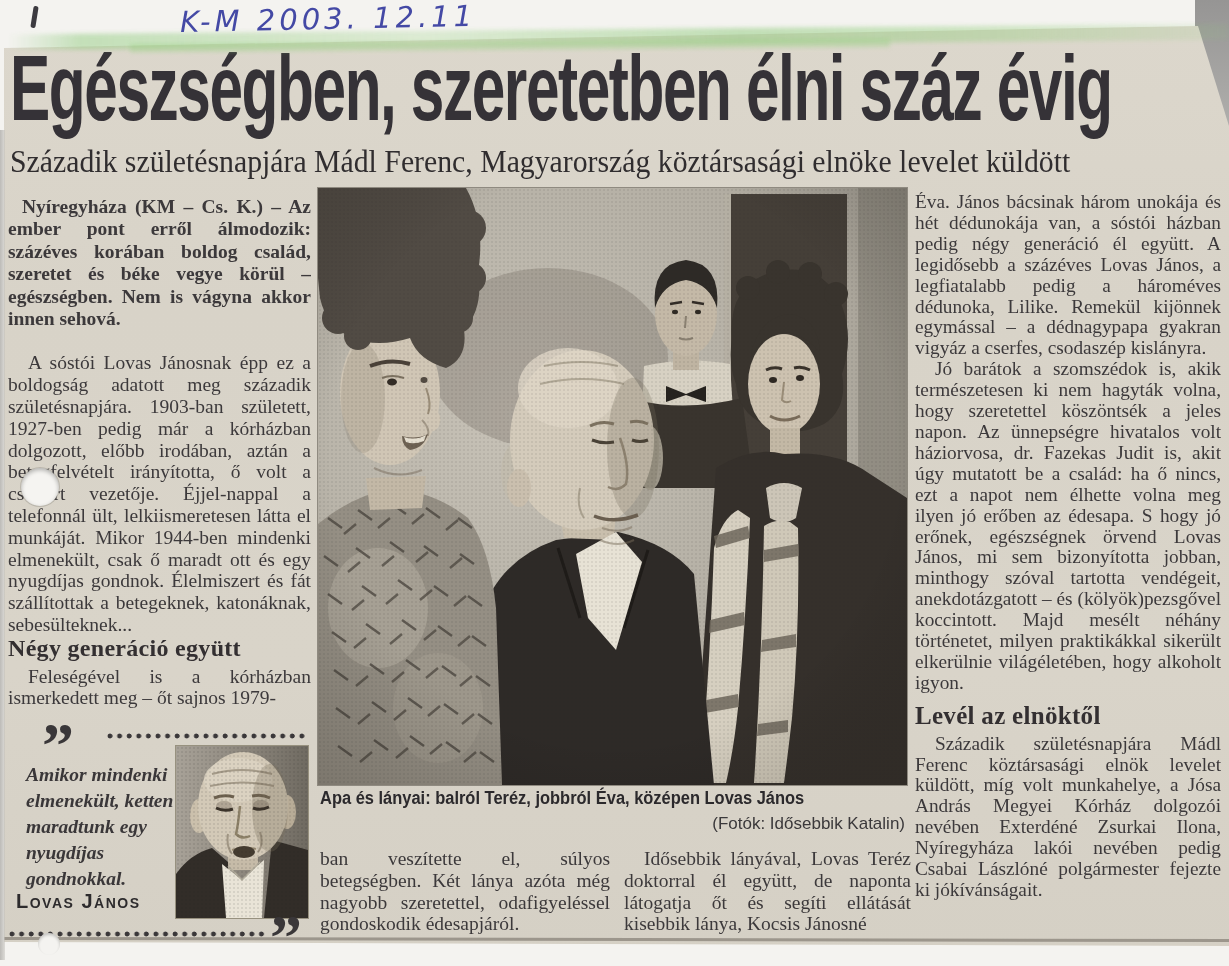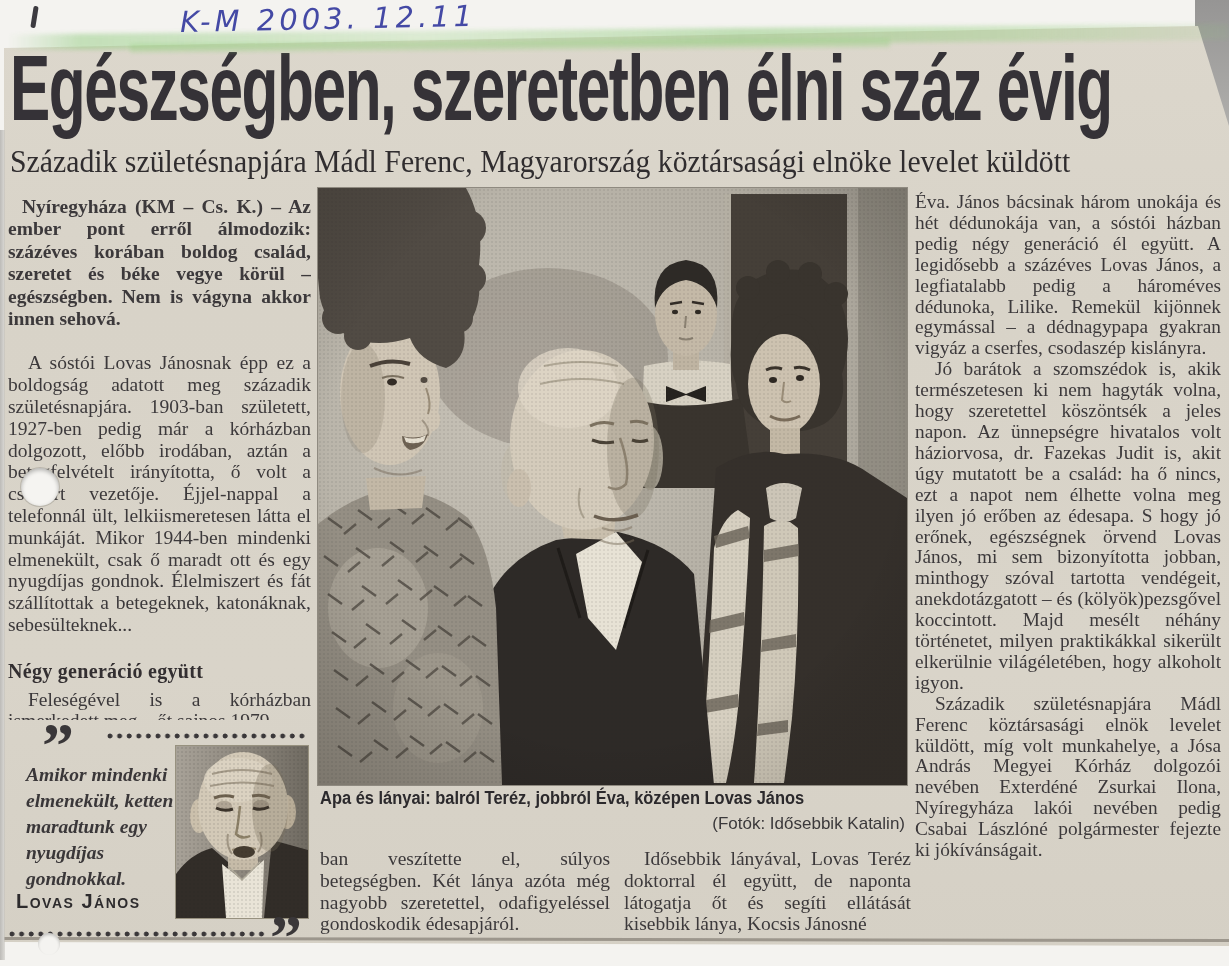--- a/index.html
+++ b/index.html
@@ -36,22 +36,22 @@
   .headline{position:absolute;left:6px;top:16px;white-space:nowrap;
     font-family:"Liberation Sans",sans-serif;font-weight:bold;font-size:85px;line-height:1;
     letter-spacing:-2px;color:#353237;transform:scale(.71,1.08);transform-origin:0 0;}
   .subheadline{position:absolute;left:6px;top:118px;white-space:nowrap;
     font-family:"Liberation Serif",serif;font-size:31px;color:#302d2f;
     transform:scaleX(.96);transform-origin:0 0;}
 
   .bodytext{font-family:"Liberation Serif",serif;font-size:19.5px;line-height:21.8px;
     color:#3c393b;text-align:justify;}
   .bodytext p{margin:0;text-indent:20px;}
-  .col-subhead{font-family:"Liberation Serif",serif;font-weight:bold;font-size:20px;
-    color:#332f31;margin:25px 0 6px;letter-spacing:.3px;text-indent:0;}
+  .col-subhead{font-family:"Liberation Serif",serif;font-weight:bold;font-size:24px;
+    color:#332f31;margin:2px 0 6px;letter-spacing:.3px;text-indent:0;}
 
   .left-col{position:absolute;left:4px;top:170px;width:303px;height:524px;overflow:hidden;}
   .left-col .lead{font-weight:bold;text-indent:14px;margin-bottom:22px;line-height:22.4px;}
 
   
   .pq-mark{position:absolute;font-family:"Liberation Serif",serif;font-weight:bold;
     font-size:64px;line-height:1;color:#3a3739;}
   .pq-open{left:38px;top:688px;}
   .pq-close{left:266px;top:880px;}
   .dots{position:absolute;height:8px;background-repeat:repeat-x;
@@ -279,20 +279,21 @@
     <div class="below-left bodytext">
       <p>ban veszítette el, súlyos betegségben. Két lánya azóta még nagyobb szeretettel, odafigyeléssel gondoskodik édesapjáról.</p>
     </div>
     <div class="below-right bodytext">
       <p>Idősebbik lányával, Lovas Teréz doktorral él együtt, de naponta látogatja őt és segíti ellátását kisebbik lánya, Kocsis Jánosné</p>
     </div>
 
     <div class="right-col bodytext">
       <p class="first">Éva. János bácsinak három unokája és hét dédunokája van, a sóstói házban pedig négy generáció él együtt. A legidősebb a százéves Lovas János, a legfiatalabb pedig a hároméves dédunoka, Lilike. Remekül kijönnek egymással – a dédnagypapa gyakran vigyáz a cserfes, csodaszép kislányra.</p>
       <p>Jó barátok a szomszédok is, akik természetesen ki nem hagyták volna, hogy szeretettel köszöntsék a jeles napon. Az ünnepségre hivatalos volt háziorvosa, dr. Fazekas Judit is, akit úgy mutatott be a család: ha ő nincs, ezt a napot nem élhette volna meg ilyen jó erőben az édesapa. S hogy jó erőnek, egészségnek örvend Lovas János, mi sem bizonyította jobban, minthogy szóval tartotta vendégeit, anekdotázgatott – és (kölyök)pezsgővel koccintott. Majd mesélt néhány történetet, milyen praktikákkal sikerült elkerülnie világéletében, hogy alkoholt igyon.</p>
+      <h3 class="col-subhead">Levél az elnöktől</h3>
       <p>Századik születésnapjára Mádl Ferenc köztársasági elnök levelet küldött, míg volt munkahelye, a Jósa András Megyei Kórház dolgozói nevében Exterdéné Zsurkai Ilona, Nyíregyháza lakói nevében pedig Csabai Lászlóné polgármester fejezte ki jókívánságait.</p>
     </div>
 
     <div class="clip-bottom-shadow"></div>
   </div>
 
   <div class="hole"></div>
   <div class="notch"></div>
 
 </div>

